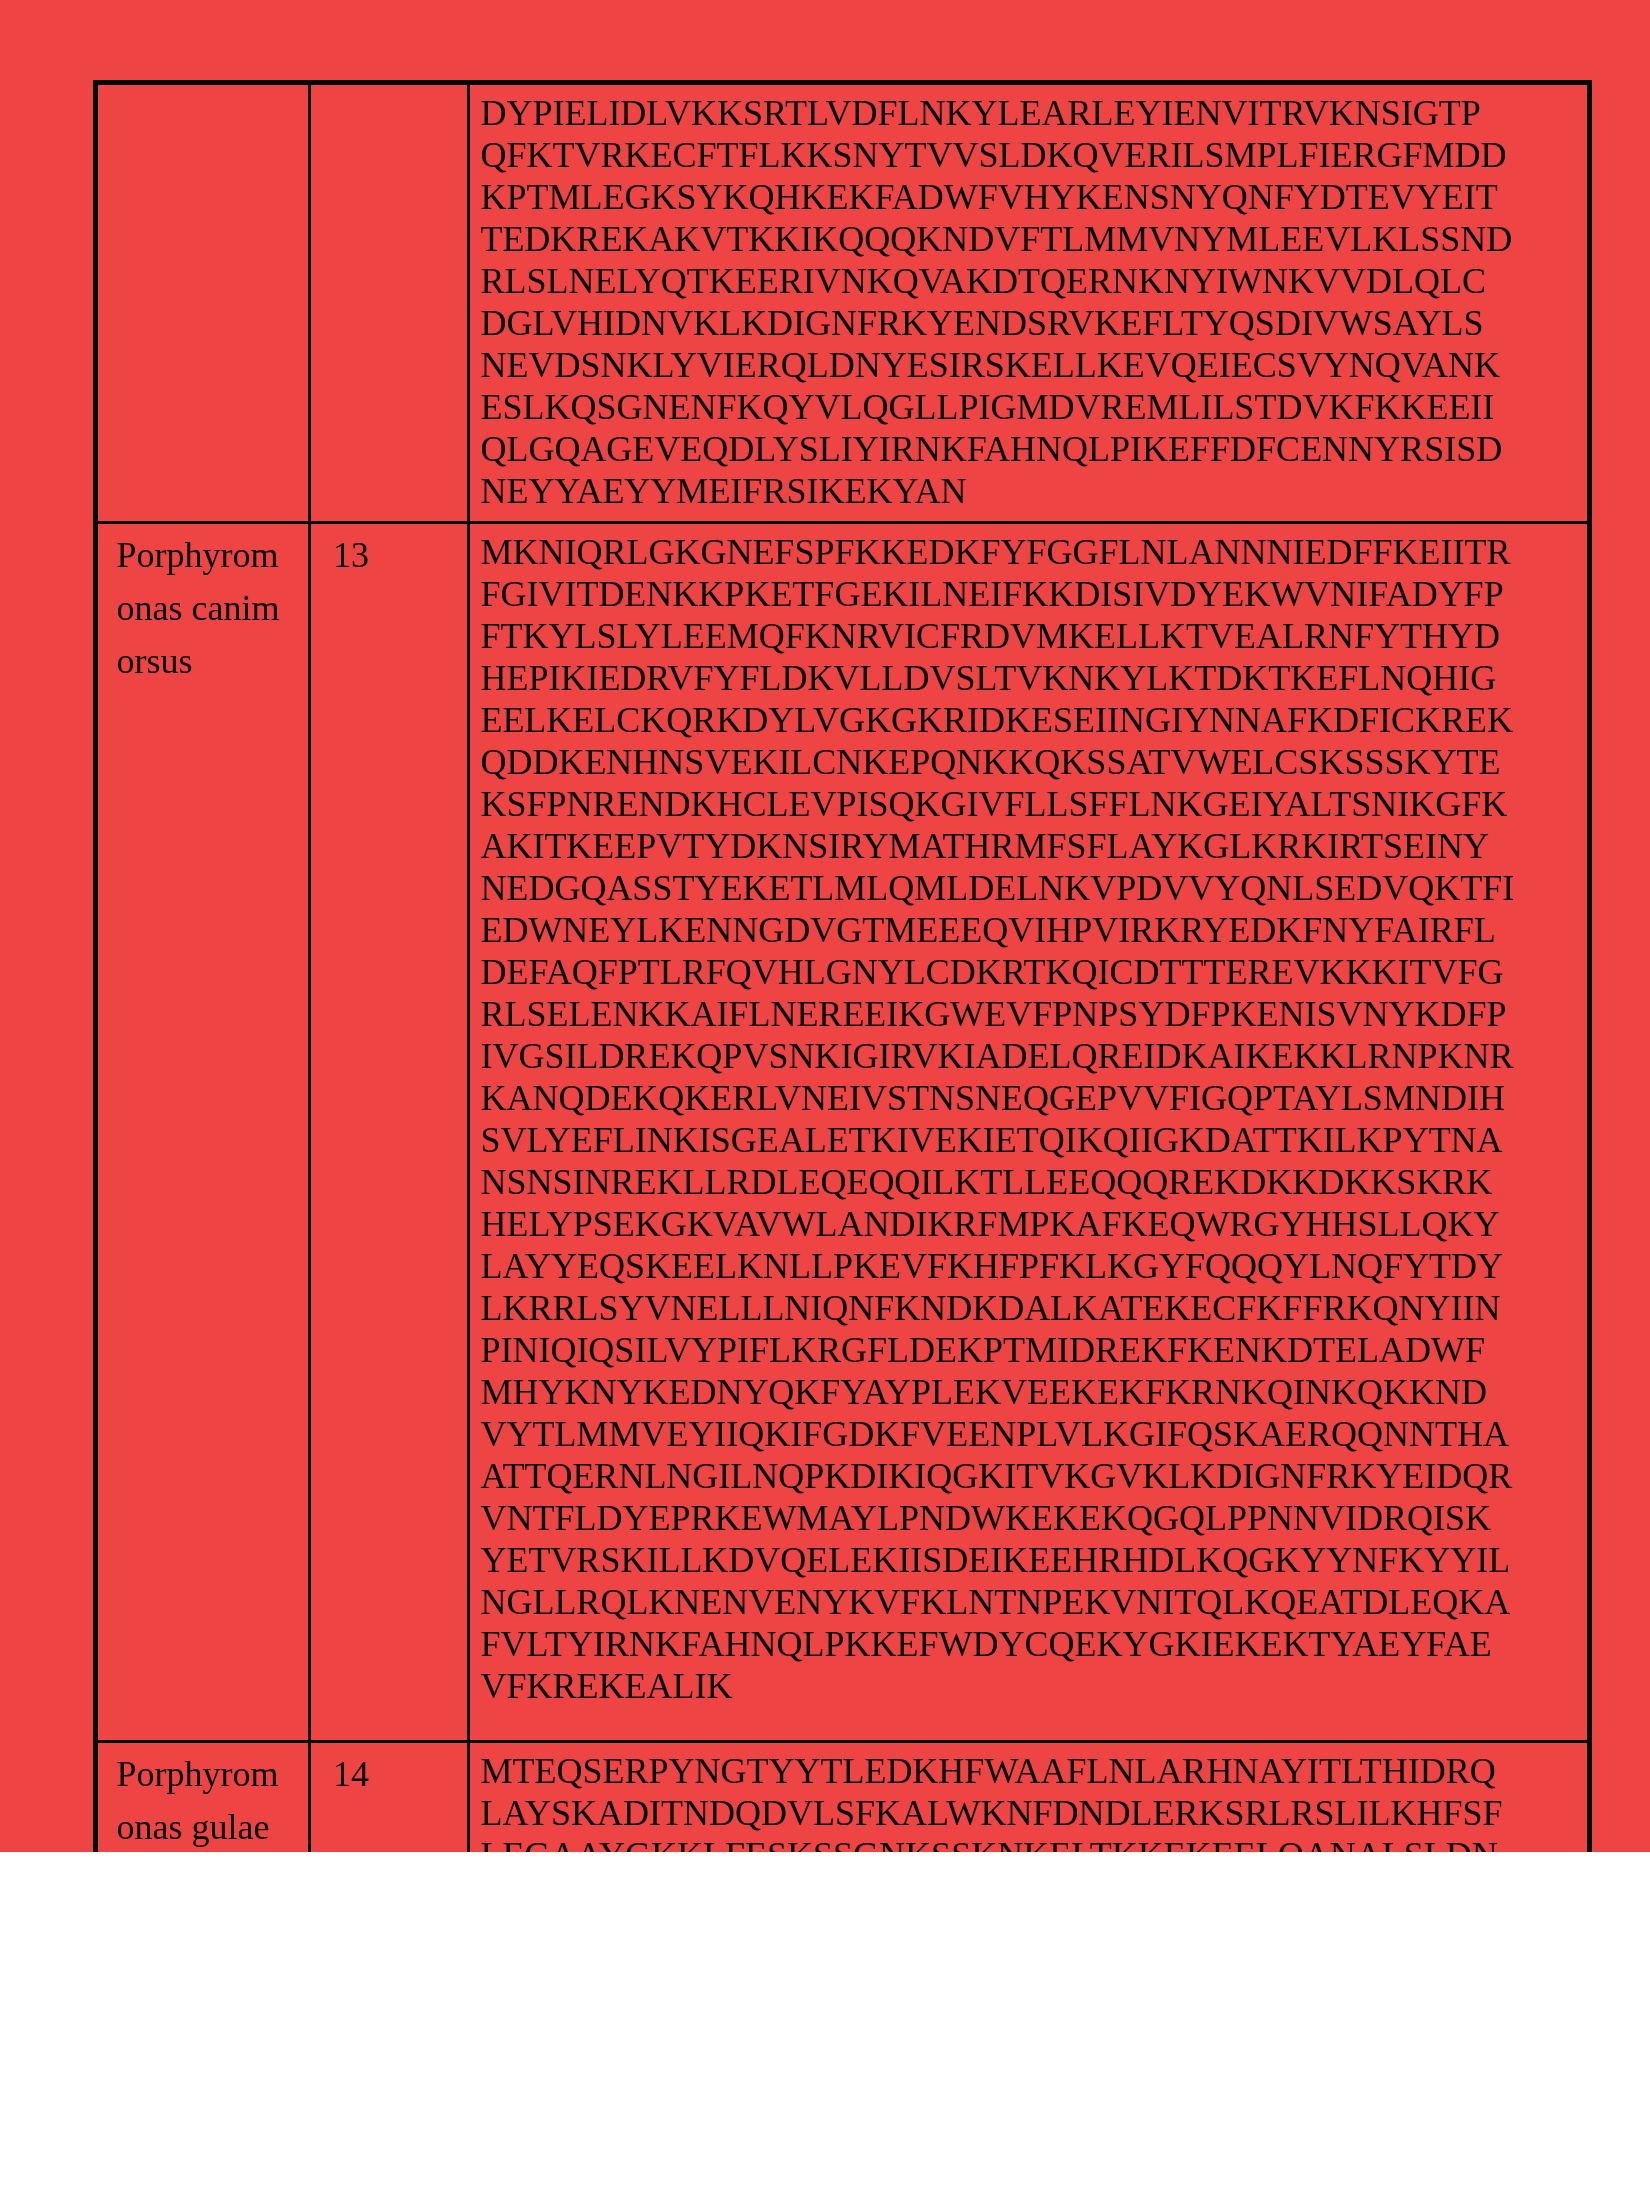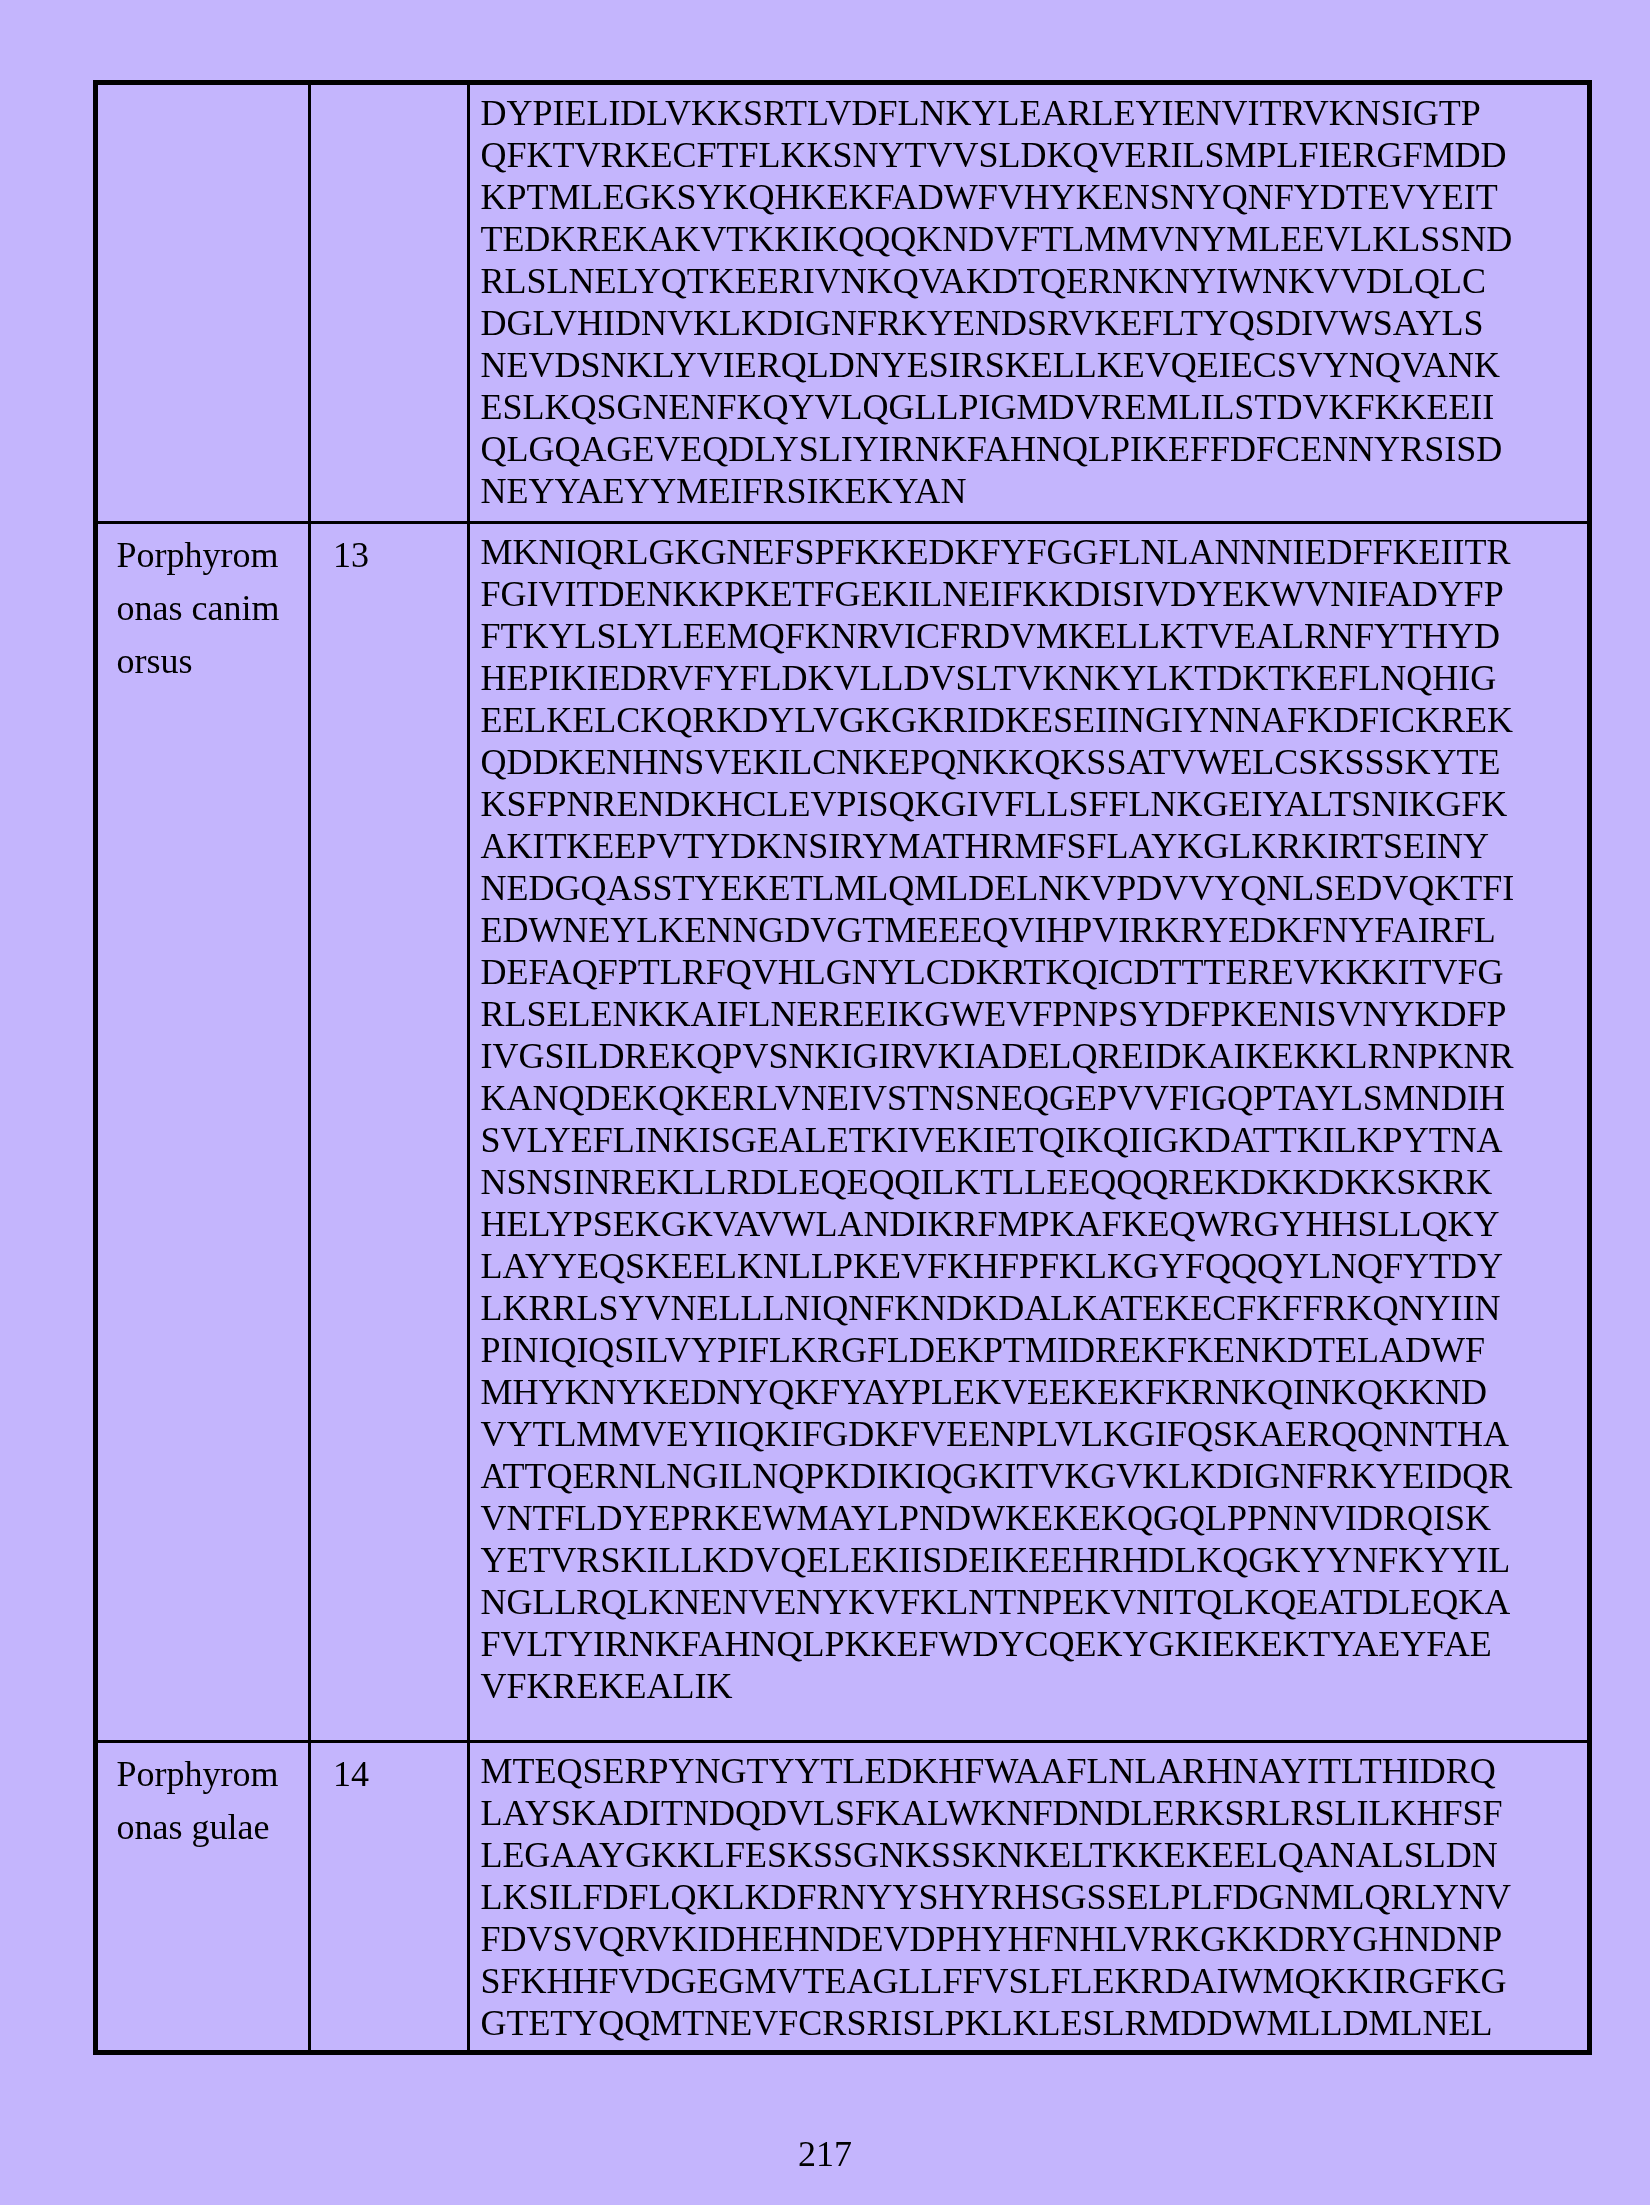--- a/index.html
+++ b/index.html
@@ -3,22 +3,22 @@
 <meta charset="utf-8">
 <style>
   html, body {
     margin: 0;
     padding: 0;
     background: #ffffff;
   }
   .page {
     position: relative;
     width: 1650px;
-    height: 2205px;
-    background: #c4b5fd;
+    height: 1852px;
+    background: #ef4444;
     font-family: "Liberation Serif", "DejaVu Serif", serif;
     color: #000000;
     overflow: hidden;
   }
   table.seq-table {
     position: absolute;
     left: 93px;
     top: 80px;
     width: 1493px;
     border-collapse: collapse;

